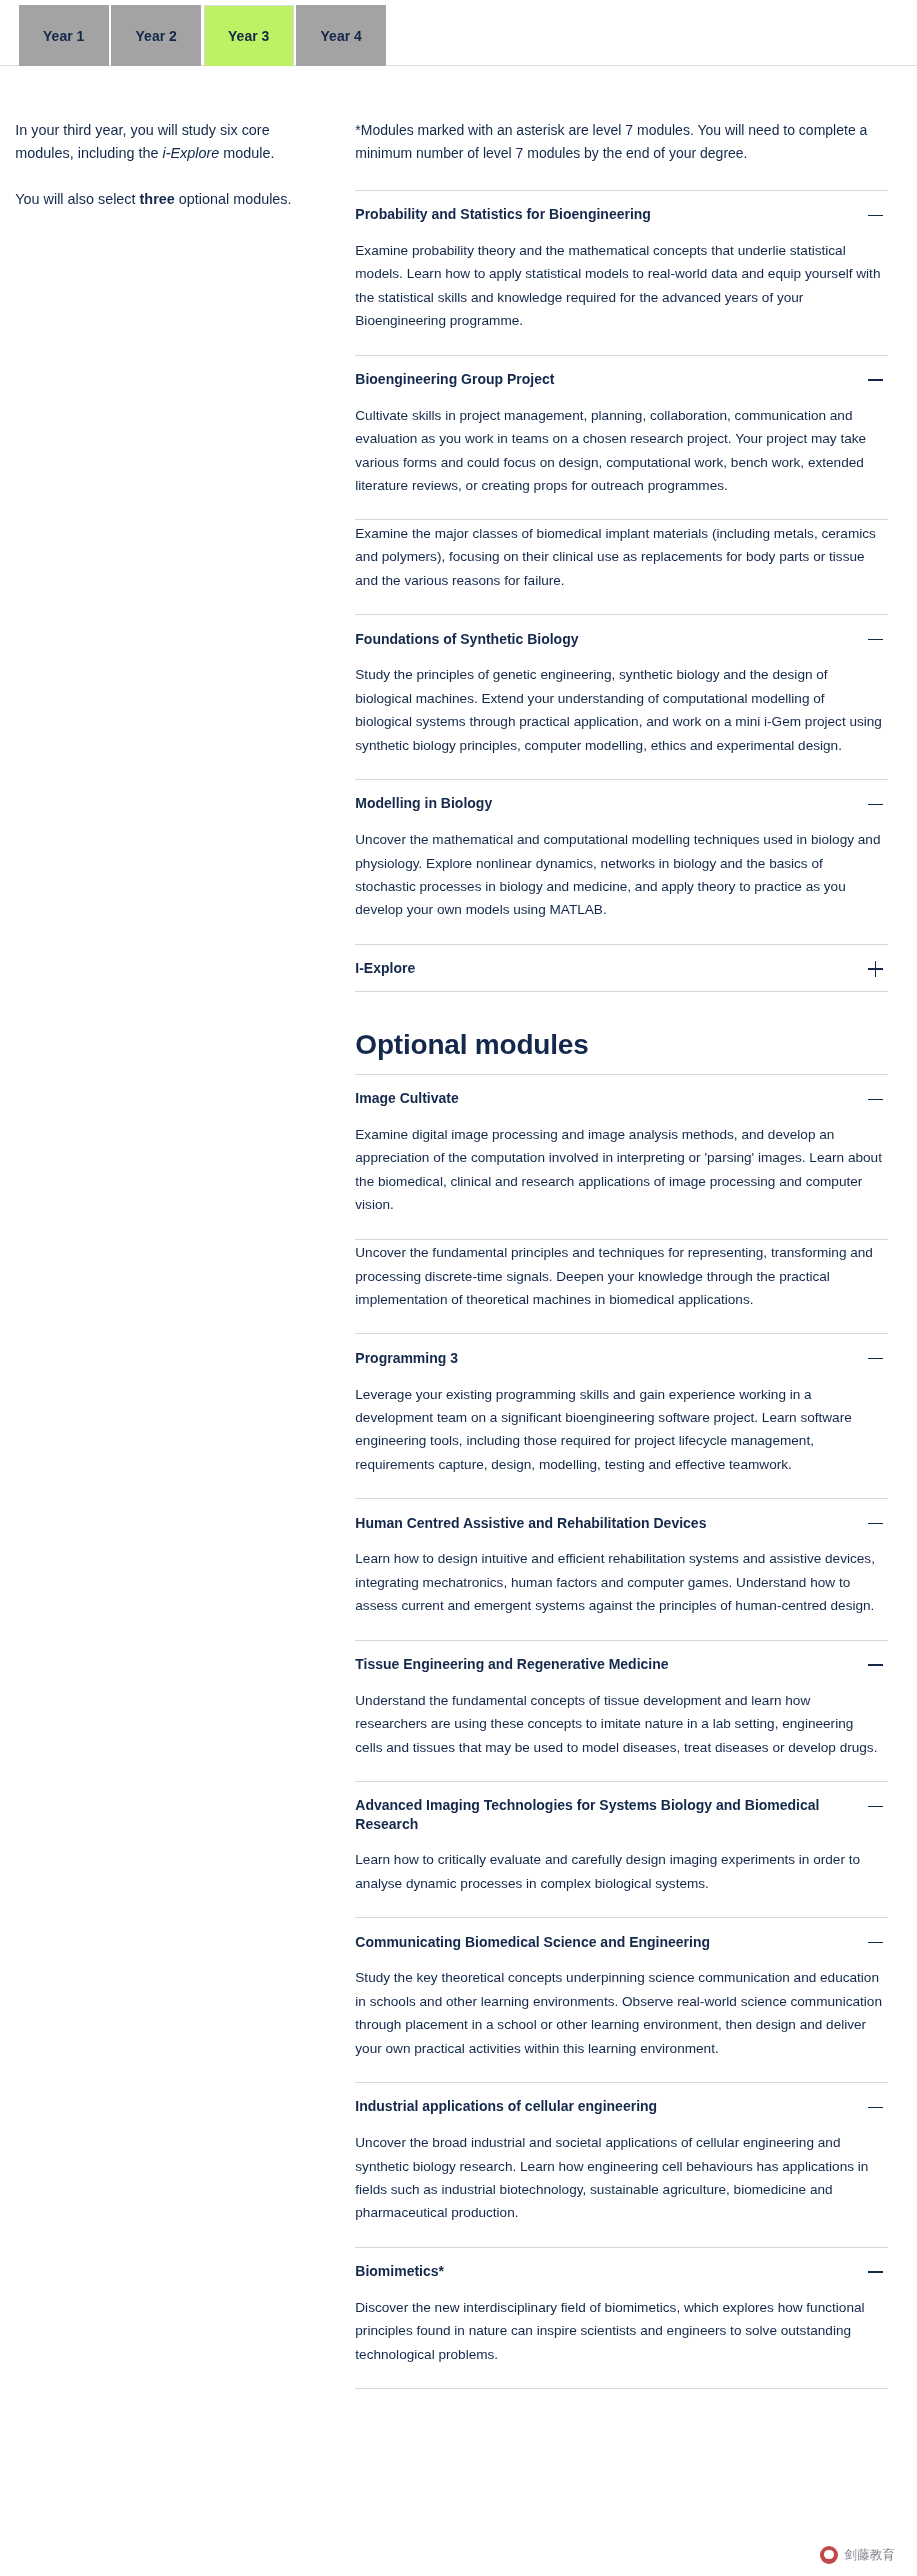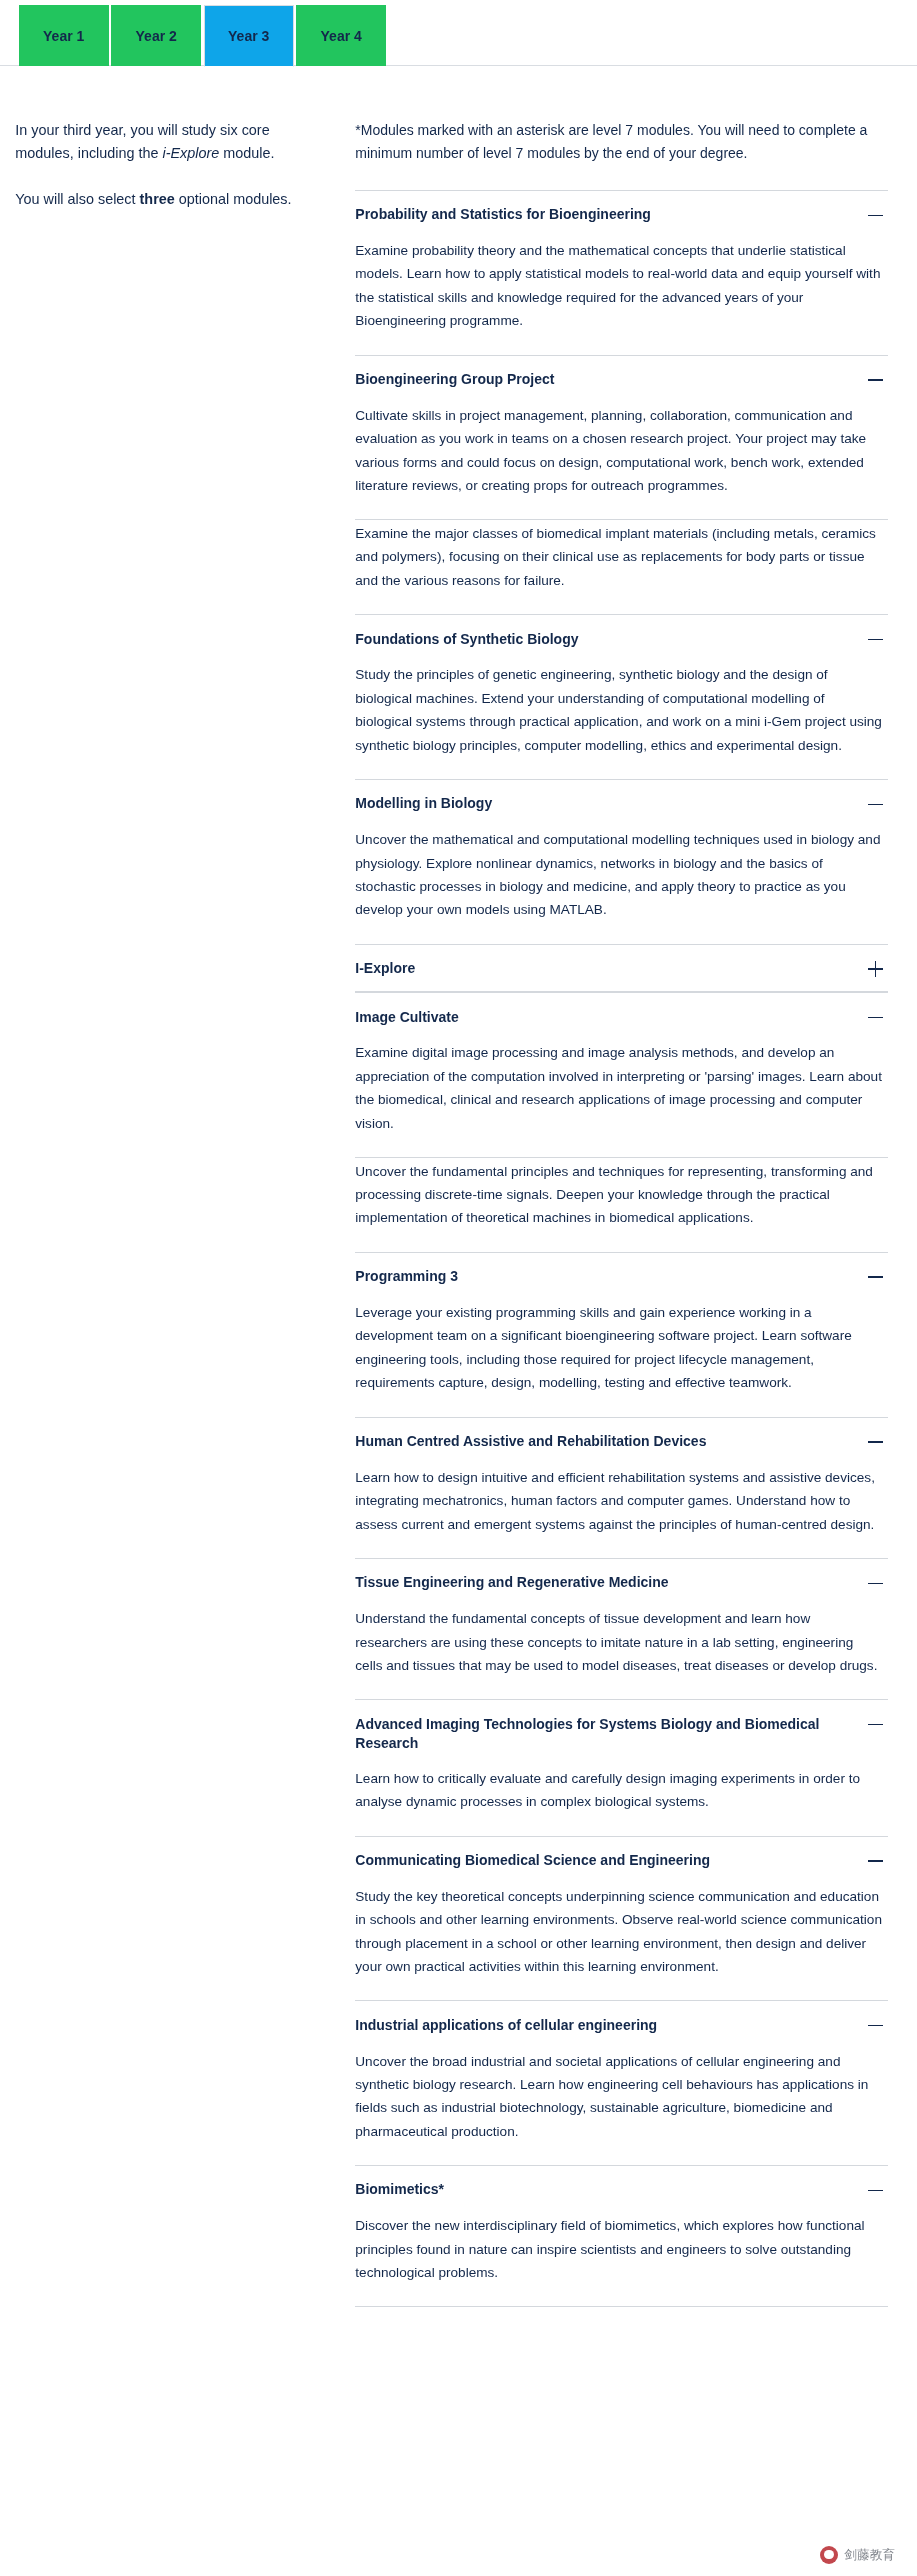--- a/index.html
+++ b/index.html
@@ -19,35 +19,35 @@
   }
   .tabs {
     display: flex;
     align-items: flex-end;
     height: 66px;
     padding-left: 18.7px;
   }
   .tab {
     width: 90px;
     height: 61px;
-    background: #22c55e;
+    background: #a3a3a3;
     border: 0.8px solid transparent;
     border-bottom: none;
     display: flex;
     align-items: center;
     justify-content: center;
     font-size: 14px;
     font-weight: 700;
     color: #13284b;
     margin-right: 2.5px;
     cursor: pointer;
     position: relative;
   }
   .tab.active {
-    background: #0ea5e9;
+    background: #bef264;
     border: 0.8px solid #d9dde2;
     border-bottom: 0.8px solid #ffffff;
     z-index: 3;
     margin-bottom: -0.8px;
     height: 62px;
   }
 
   
   .content {
     display: flex;
@@ -231,20 +231,21 @@
           <div class="acc-body">Uncover the mathematical and computational modelling techniques used in biology and physiology. Explore nonlinear dynamics, networks in biology and the basics of stochastic processes in biology and medicine, and apply theory to practice as you develop your own models using MATLAB.</div>
         </div>
         <div class="acc-item">
           <div class="acc-head">
             <div class="acc-title">I-Explore</div>
             <span class="acc-icon plus"></span>
           </div>
         </div>
       </div>
 
+    <h2 class="section-title optional">Optional modules</h2>
     <div class="acc-list" id="optional-list">
         <div class="acc-item">
           <div class="acc-head">
             <div class="acc-title">Image Cultivate</div>
             <span class="acc-icon"></span>
           </div>
           <div class="acc-body">Examine digital image processing and image analysis methods, and develop an appreciation of the computation involved in interpreting or 'parsing' images. Learn about the biomedical, clinical and research applications of image processing and computer vision.</div>
         </div>
         <div class="acc-item">
           <div class="acc-body">Uncover the fundamental principles and techniques for representing, transforming and processing discrete-time signals. Deepen your knowledge through the practical implementation of theoretical machines in biomedical applications.</div>

